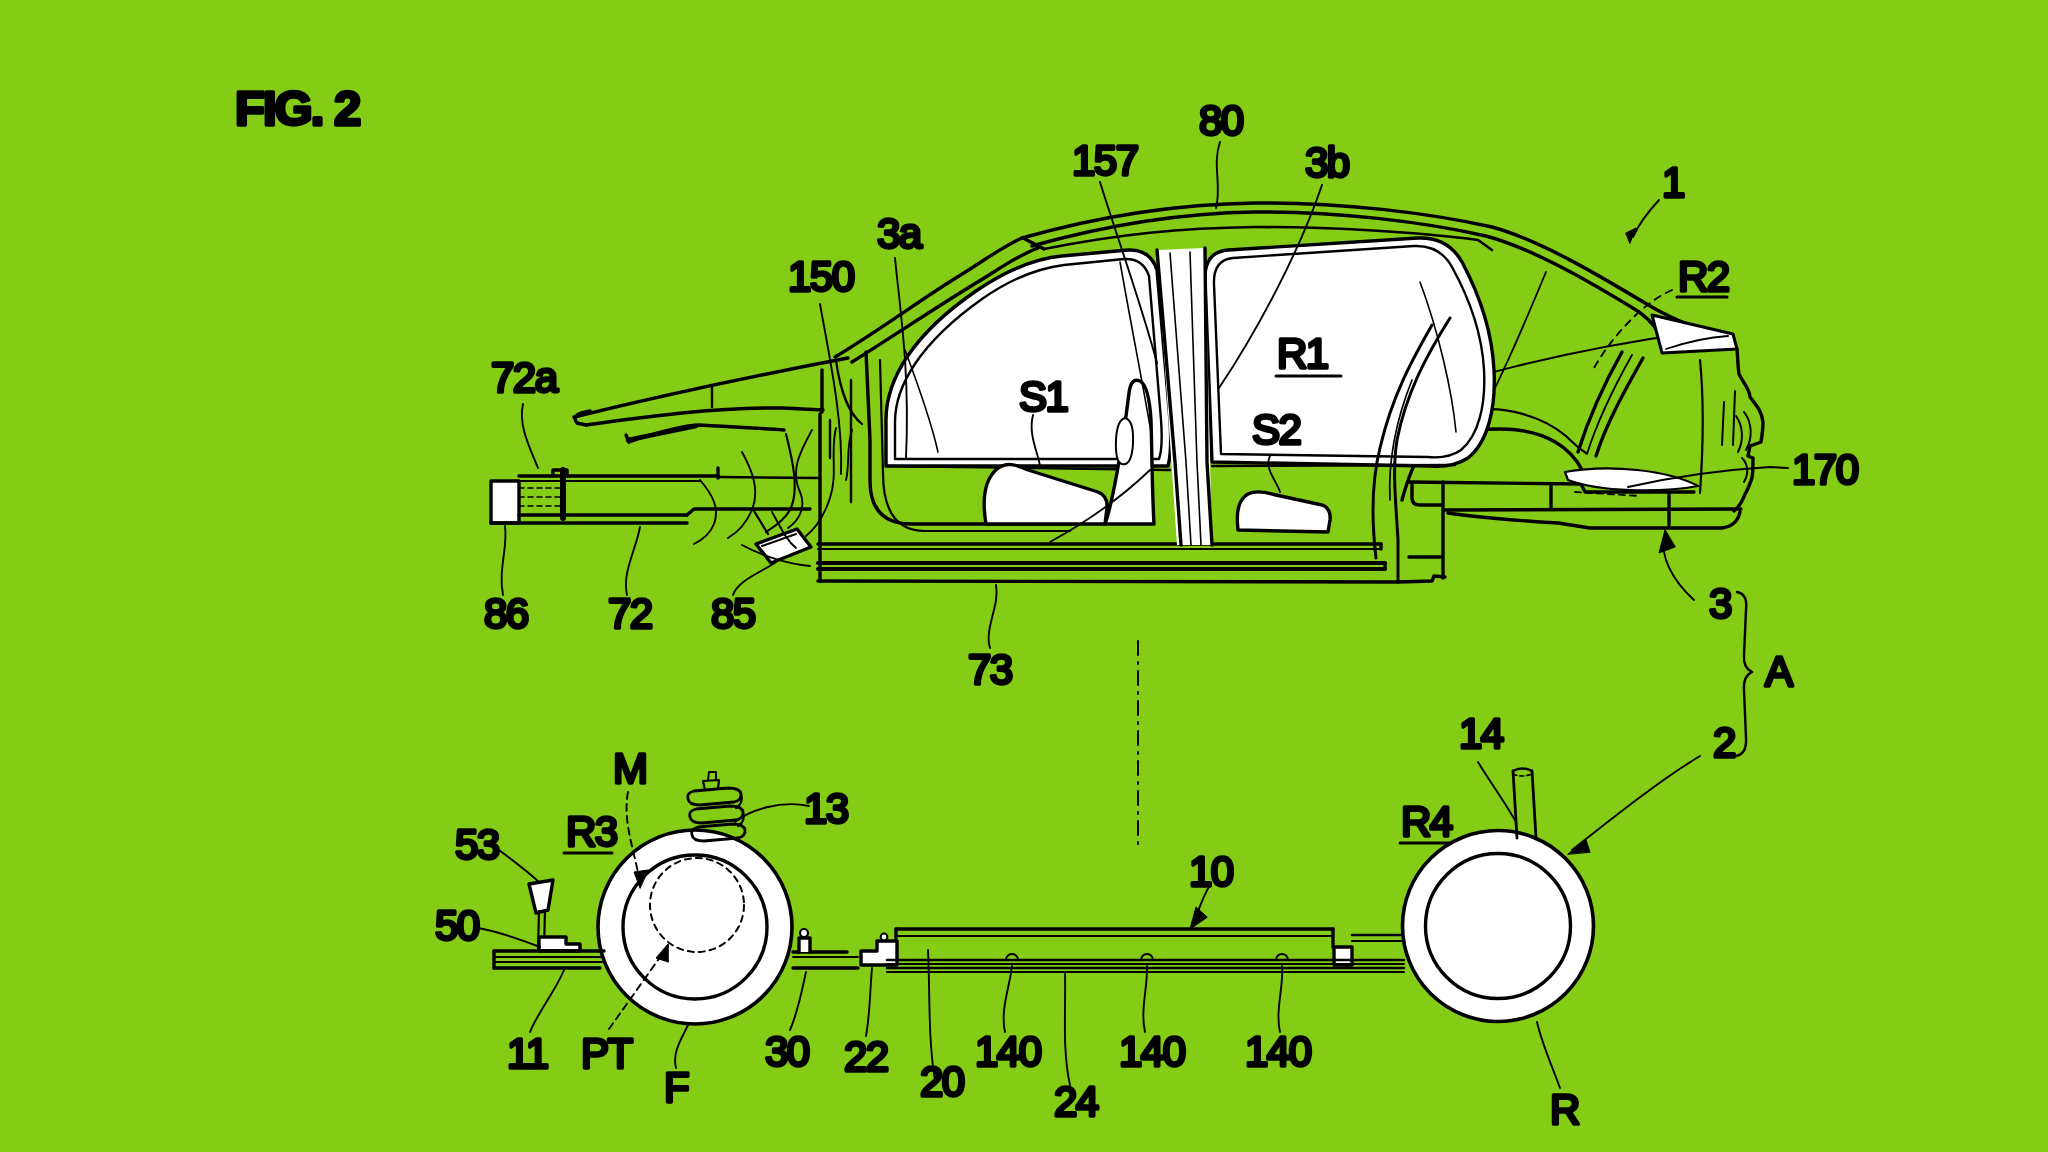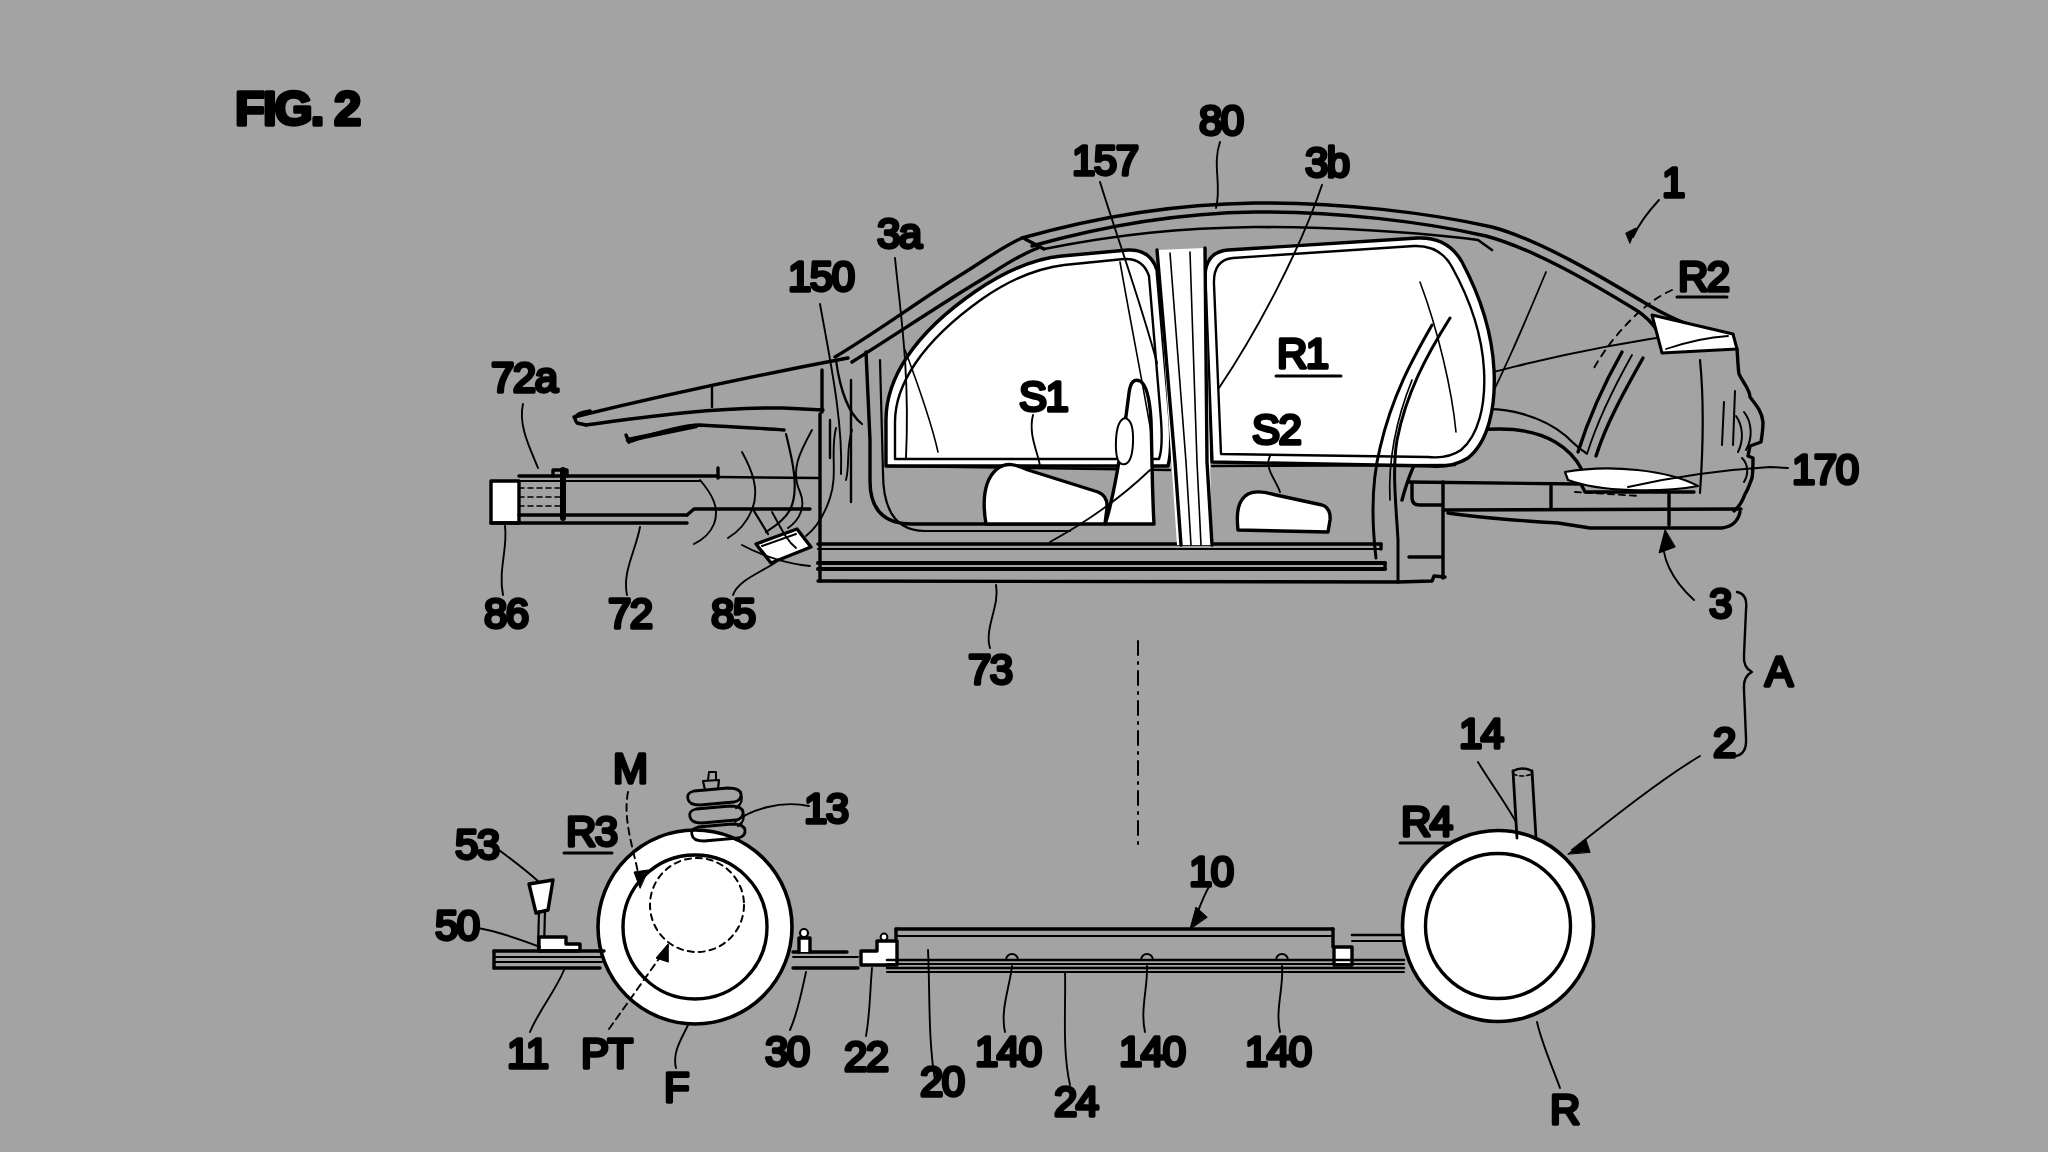--- a/index.html
+++ b/index.html
@@ -1,16 +1,16 @@
 <!DOCTYPE html>
 <html><head>
 <meta charset="utf-8">
 <style>
   html,body{margin:0;padding:0;background:#fff;}
-  .page{position:relative;width:2048px;height:1152px;background:#a3a3a3;overflow:hidden;}
+  .page{position:relative;width:2048px;height:1152px;background:#84cc16;overflow:hidden;}
   svg{position:absolute;left:0;top:0;}
   text{font-family:"Liberation Sans", sans-serif;fill:#000;}
   .lb{font-size:42px;letter-spacing:-1.5px;}
   .fig{font-size:49px;font-weight:bold;letter-spacing:-2px;}
 </style>
 </head>
 <body>
 <div class="page">
 <svg width="2048" height="1152" viewBox="0 0 2048 1152">
 <g fill="none" stroke="#000" stroke-width="3.4" stroke-linecap="round" stroke-linejoin="round">

